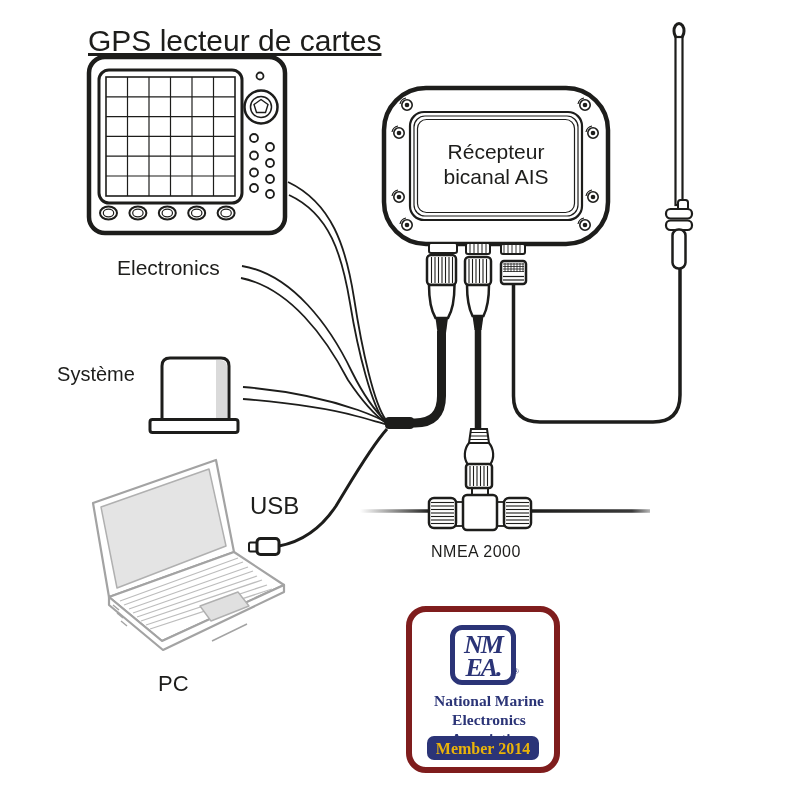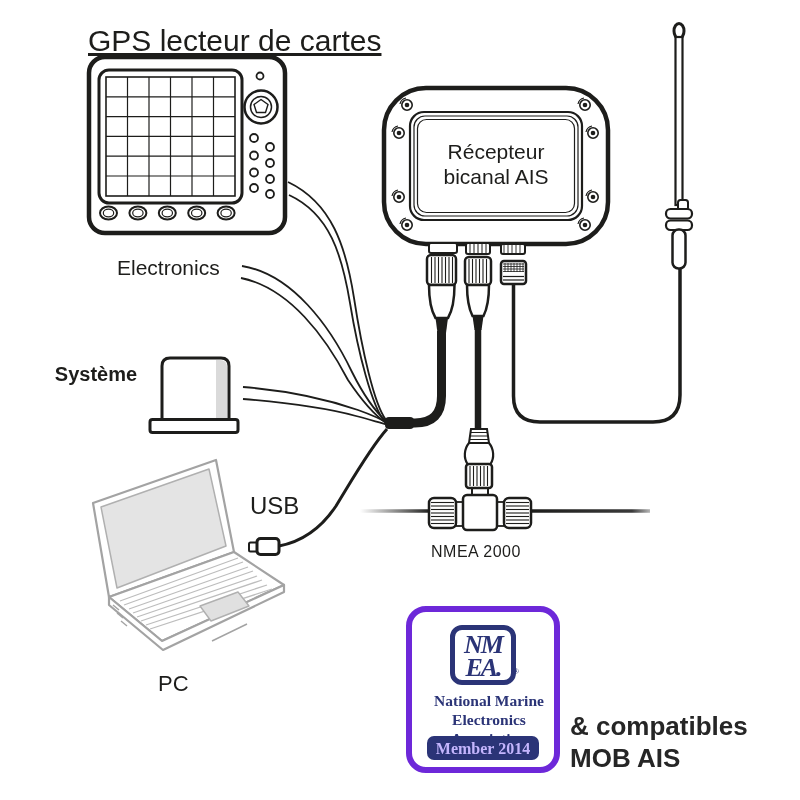--- a/index.html
+++ b/index.html
@@ -4,37 +4,37 @@
 <style>
   html,body{margin:0;padding:0;background:#fff;}
   .stage{position:relative;width:800px;height:800px;background:#fff;overflow:hidden;
          font-family:"Liberation Sans", sans-serif;color:#1d1d1b;}
   .stage svg{position:absolute;left:0;top:0;}
   .lbl{position:absolute;white-space:nowrap;color:#1d1d1b;}
   .lbl-gps{left:88px;top:24px;font-size:30px;text-decoration:underline;}
   .lbl-ant{left:547px;top:38px;font-size:21px;}
   .lbl-recv{left:408px;top:139px;width:176px;text-align:center;font-size:21px;line-height:25px;white-space:normal;}
   .lbl-alim{left:117px;top:256px;font-size:21px;}
-  .lbl-sys{left:38px;top:363px;width:116px;text-align:center;font-size:20px;line-height:23px;white-space:normal;font-weight:bold;}
+  .lbl-sys{left:38px;top:363px;width:116px;text-align:center;font-size:20px;line-height:23px;white-space:normal;}
   .lbl-usb{left:250px;top:492px;font-size:24px;}
   .lbl-pc{left:158px;top:663px;font-size:22px;margin-top:8px;}
   .lbl-n2k{left:431px;top:543px;font-size:16px;letter-spacing:.5px;}
   .compat{position:absolute;left:570px;top:710px;font-size:26px;font-weight:bold;line-height:32px;color:#262626;}
   
   .nmea-logo{position:absolute;left:406px;top:606px;width:154px;height:167px;box-sizing:border-box;
-             border:6px solid #6d28d9;border-radius:20px;background:#fff;text-align:center;}
+             border:6px solid #7f1d1d;border-radius:20px;background:#fff;text-align:center;}
   .nmea-emblem{position:relative;margin:13px auto 0;width:66px;height:60px;box-sizing:border-box;
                border:5px solid #2b3477;border-radius:12px;
                font-family:"Liberation Serif", serif;font-weight:bold;font-style:italic;
                color:#2b3477;font-size:26px;line-height:23px;letter-spacing:-2px;padding-top:3px;}
   .nmea-reg{position:absolute;right:-8px;bottom:-3px;font-size:9px;letter-spacing:0;font-style:normal;}
   .nmea-org{margin-top:6px;font-family:"Liberation Serif", serif;font-weight:600;color:#2b3477;
             font-size:15.5px;line-height:19px;padding-left:12px;}
   .nmea-banner{position:absolute;left:15px;right:15px;bottom:7px;height:24px;background:#2b3477;border-radius:7px;
-               color:#c4b5fd;font-family:"Liberation Serif", serif;font-weight:bold;font-size:16px;line-height:25px;}
+               color:#eab308;font-family:"Liberation Serif", serif;font-weight:bold;font-size:16px;line-height:25px;}
 </style>
 </head>
 <body>
 
 <div class="stage">
 
 <svg width="800" height="800" viewBox="0 0 800 800">
   <defs>
     <linearGradient id="bbL" gradientUnits="userSpaceOnUse" x1="360" y1="0" x2="431" y2="0">
       <stop offset="0" stop-color="#ffffff"></stop>
@@ -340,18 +340,14 @@
     <div>EA.</div>
     <span class="nmea-reg">®</span>
   </div>
   <div class="nmea-org">
     <div>National Marine</div>
     <div>Electronics Association</div>
   </div>
   <div class="nmea-banner">Member 2014</div>
 </div>
 
-<div class="compat">
-  <div>&amp; compatibles</div>
-  <div>MOB AIS</div>
+
 </div>
 
-</div>
-
 </body></html>

